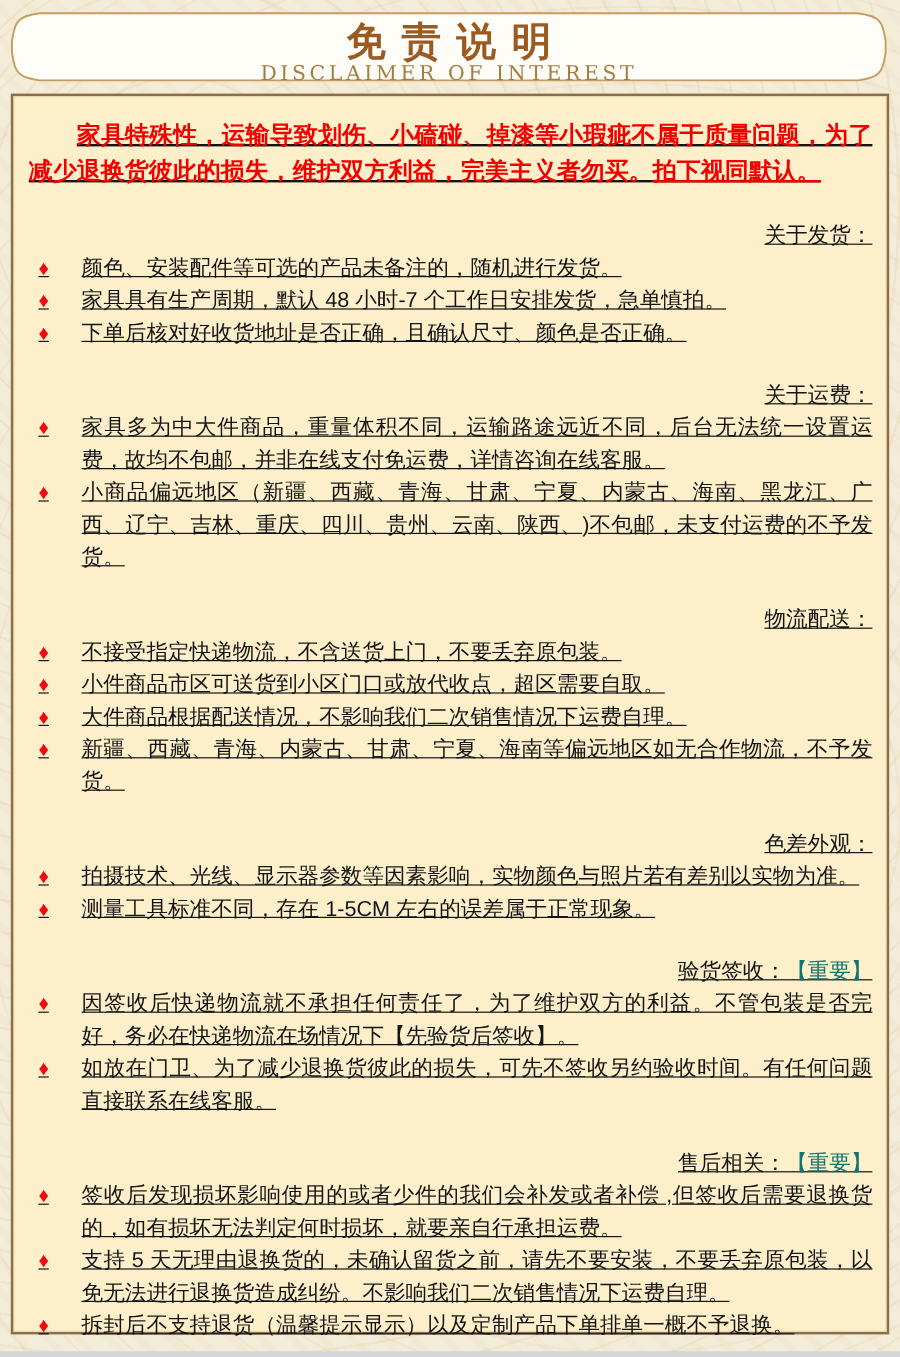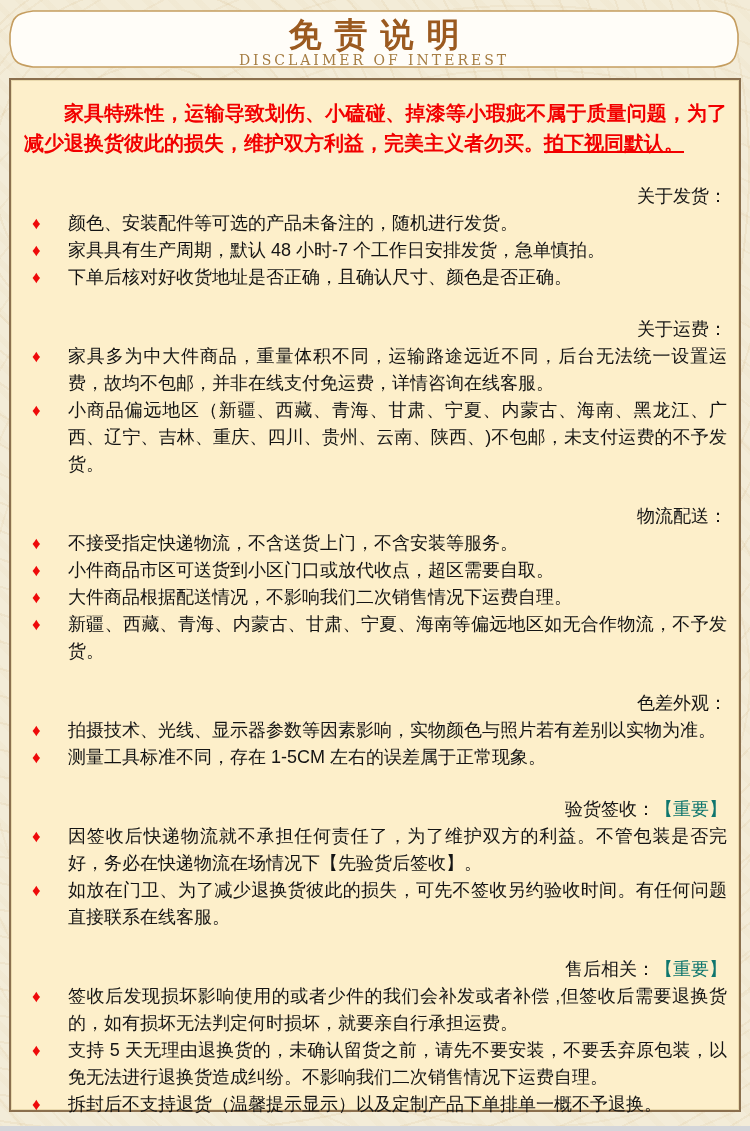--- a/index.html
+++ b/index.html
@@ -30,36 +30,37 @@
     font-weight: bold;
     font-size: 33px;
     letter-spacing: 13px;
     text-indent: 13px;
     color: #9b5a20;
   }
   .plaque-subtitle {
     position: absolute; left: 0; right: 0; top: 44px;
     text-align: center;
     font-family: "DejaVu Serif", "Liberation Serif", serif;
-    font-size: 14px;
+    font-size: 17px;
     letter-spacing: 3px;
     color: #a57c42;
   }
 
   
   .content {
     position: absolute;
     left: 9px; top: 78px;
     width: 732px; height: 1034px;
     box-sizing: border-box;
     background: #fdefca;
     border: 2px solid #8a6f4e;
     box-shadow: inset 0 0 0 1px #e9d9ad;
     padding: 18px 12px 10px 13px;
     color: #141414;
+    text-decoration: underline;
   }
 
   .notice {
     margin: 0 0 8px 0;
     font-size: 20px;
     line-height: 30px;
     font-weight: bold;
     color: #f20000;
     text-indent: 2em;
     text-align: justify;
@@ -151,21 +152,21 @@
     <span class="item-text">小商品偏远地区（新疆、西藏、青海、甘肃、宁夏、内蒙古、海南、黑龙江、广西、辽宁、吉林、重庆、四川、贵州、云南、陕西、)不包邮，未支付运费的不予发货。</span>
   </li>
 </ul>
   </section>
 
   <section class="sec">
     <h3 class="sec-title"><span class="t">物流配送：</span></h3>
     <ul class="items">
   <li class="item">
     <span class="bullet">♦</span>
-    <span class="item-text">不接受指定快递物流，不含送货上门，不含安装等服务。</span>
+    <span class="item-text">不接受指定快递物流，不含送货上门，不要丢弃原包装。</span>
   </li>
 
   <li class="item">
     <span class="bullet">♦</span>
     <span class="item-text">小件商品市区可送货到小区门口或放代收点，超区需要自取。</span>
   </li>
 
   <li class="item">
     <span class="bullet">♦</span>
     <span class="item-text">大件商品根据配送情况，不影响我们二次销售情况下运费自理。</span>

